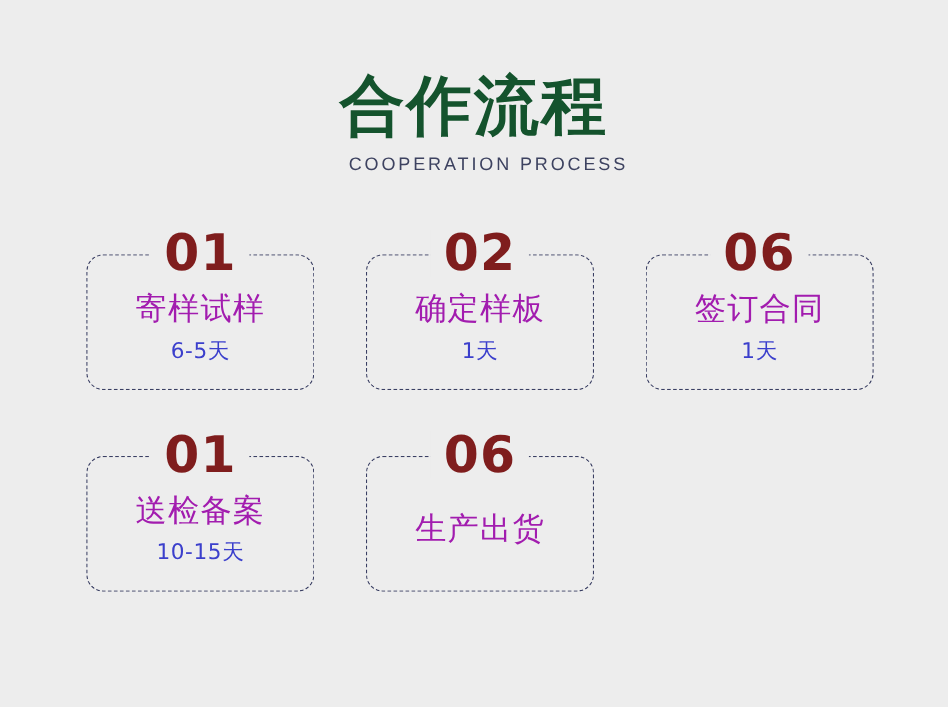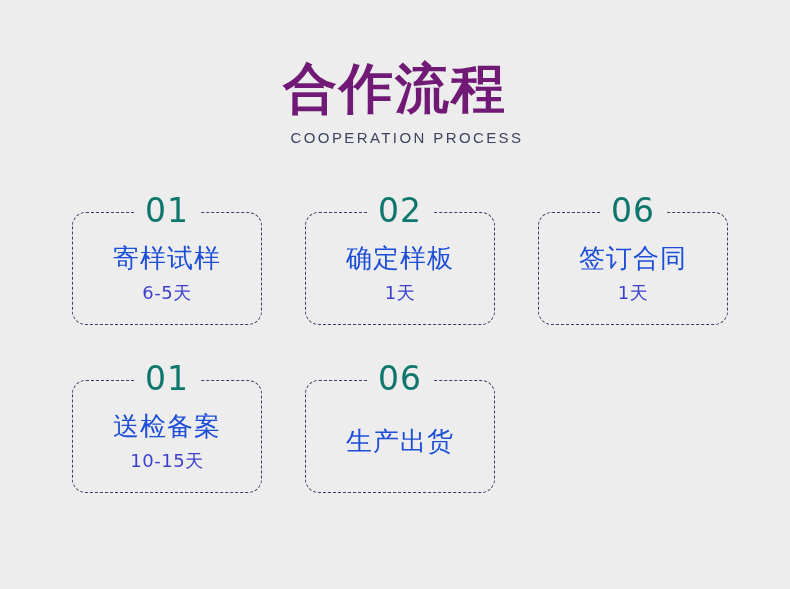--- a/index.html
+++ b/index.html
@@ -29,21 +29,21 @@
     top: 58px;
     left: 0;
     width: 790px;
     text-align: center;
   }
   .header-title {
     font-family: "DejaVu Sans", "Liberation Sans", sans-serif;
     font-size: 54px;
     line-height: 62px;
     font-weight: 700;
-    color: #701a75;
+    color: #14532d;
     letter-spacing: 2px;
     margin: 0;
     white-space: nowrap;
   }
   .header-subtitle {
     margin: 9px 0 0 0;
     font-family: "Liberation Sans", "DejaVu Sans", sans-serif;
     font-size: 15px;
     line-height: 18px;
     font-weight: 400;
@@ -82,24 +82,24 @@
 
   
   .step-number {
     position: absolute;
     top: -22px;
     left: 50%;
     transform: translateX(-50%);
     padding: 0 11px;
     background: #ededed;
     font-family: "DejaVu Sans", "Liberation Sans", sans-serif;
-    font-size: 33px;
+    font-size: 42px;
     line-height: 40px;
-    font-weight: 400;
-    color: #0f766e;
+    font-weight: 700;
+    color: #7f1d1d;
     letter-spacing: 1px;
     white-space: nowrap;
   }
 
   .step-body {
     display: flex;
     flex-direction: column;
     align-items: center;
     justify-content: center;
     width: 100%;
@@ -108,21 +108,21 @@
   }
   .step-card.no-duration .step-body {
     padding-top: 10px;
   }
 
   .step-label {
     font-family: "DejaVu Sans", "Liberation Sans", sans-serif;
     font-size: 26px;
     line-height: 33px;
     font-weight: 400;
-    color: #1d4ed8;
+    color: #a21caf;
     letter-spacing: 1px;
     white-space: nowrap;
   }
 
   .step-duration {
     margin-top: 7px;
     font-family: "DejaVu Sans", "Liberation Sans", sans-serif;
     font-size: 18px;
     line-height: 22px;
     font-weight: 400;

